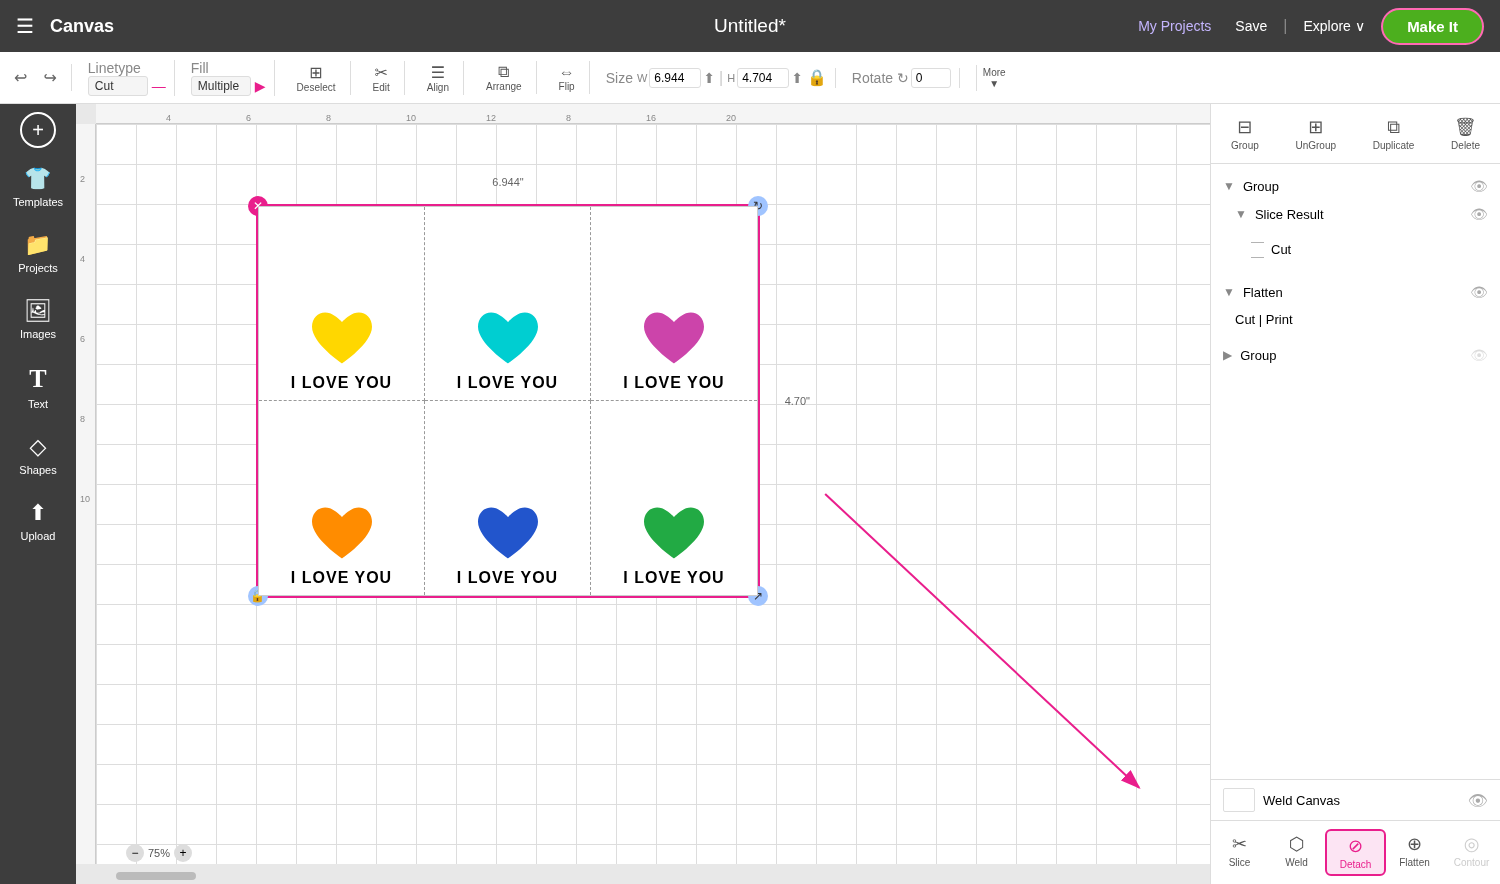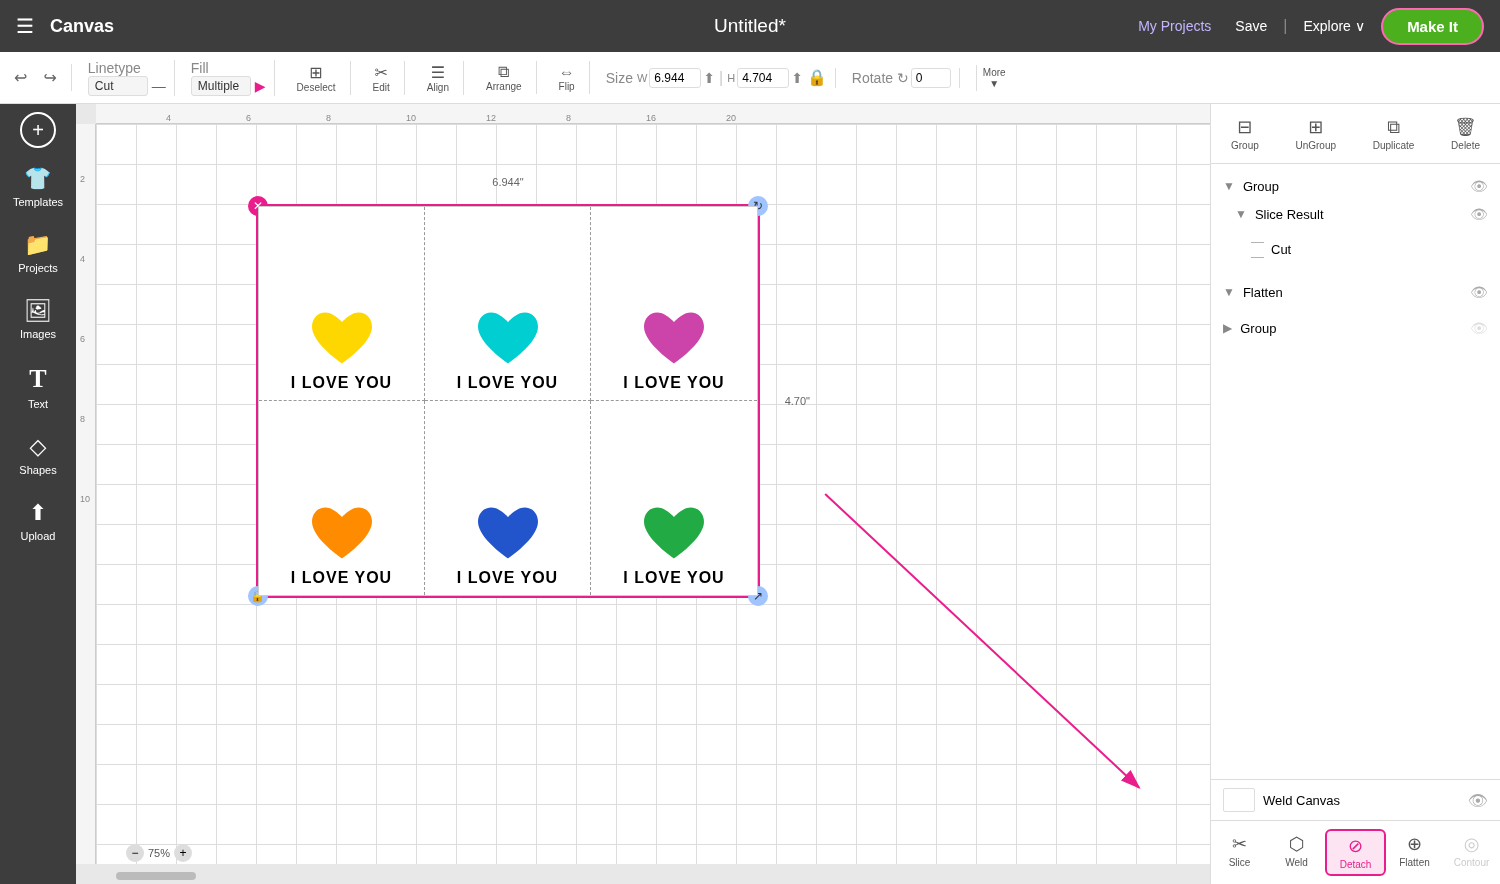--- a/index.html
+++ b/index.html
@@ -807,20 +807,23 @@
         <span style="width:12px;display:inline-block;color:#aaa;">— —</span>
         <span class="layer-name">Cut</span>
       </div>
 
       <div class="layer-item" style="margin-top:8px;">
         <span class="layer-arrow">▼</span>
         <span class="layer-name">Flatten</span>
         <span class="layer-vis">👁</span>
       </div>
 
+      <div class="layer-item sub-layer">
+        <span class="layer-name">Cut  |  Print</span>
+      </div>
 
       <div class="layer-item" style="margin-top:8px;">
         <span class="layer-arrow">▶</span>
         <span class="layer-name">Group</span>
         <span class="layer-vis layer-hidden" style="color:#ddd;">👁</span>
       </div>
 
       <div style="flex:1;min-height:60px;"></div>
     </div>
 

